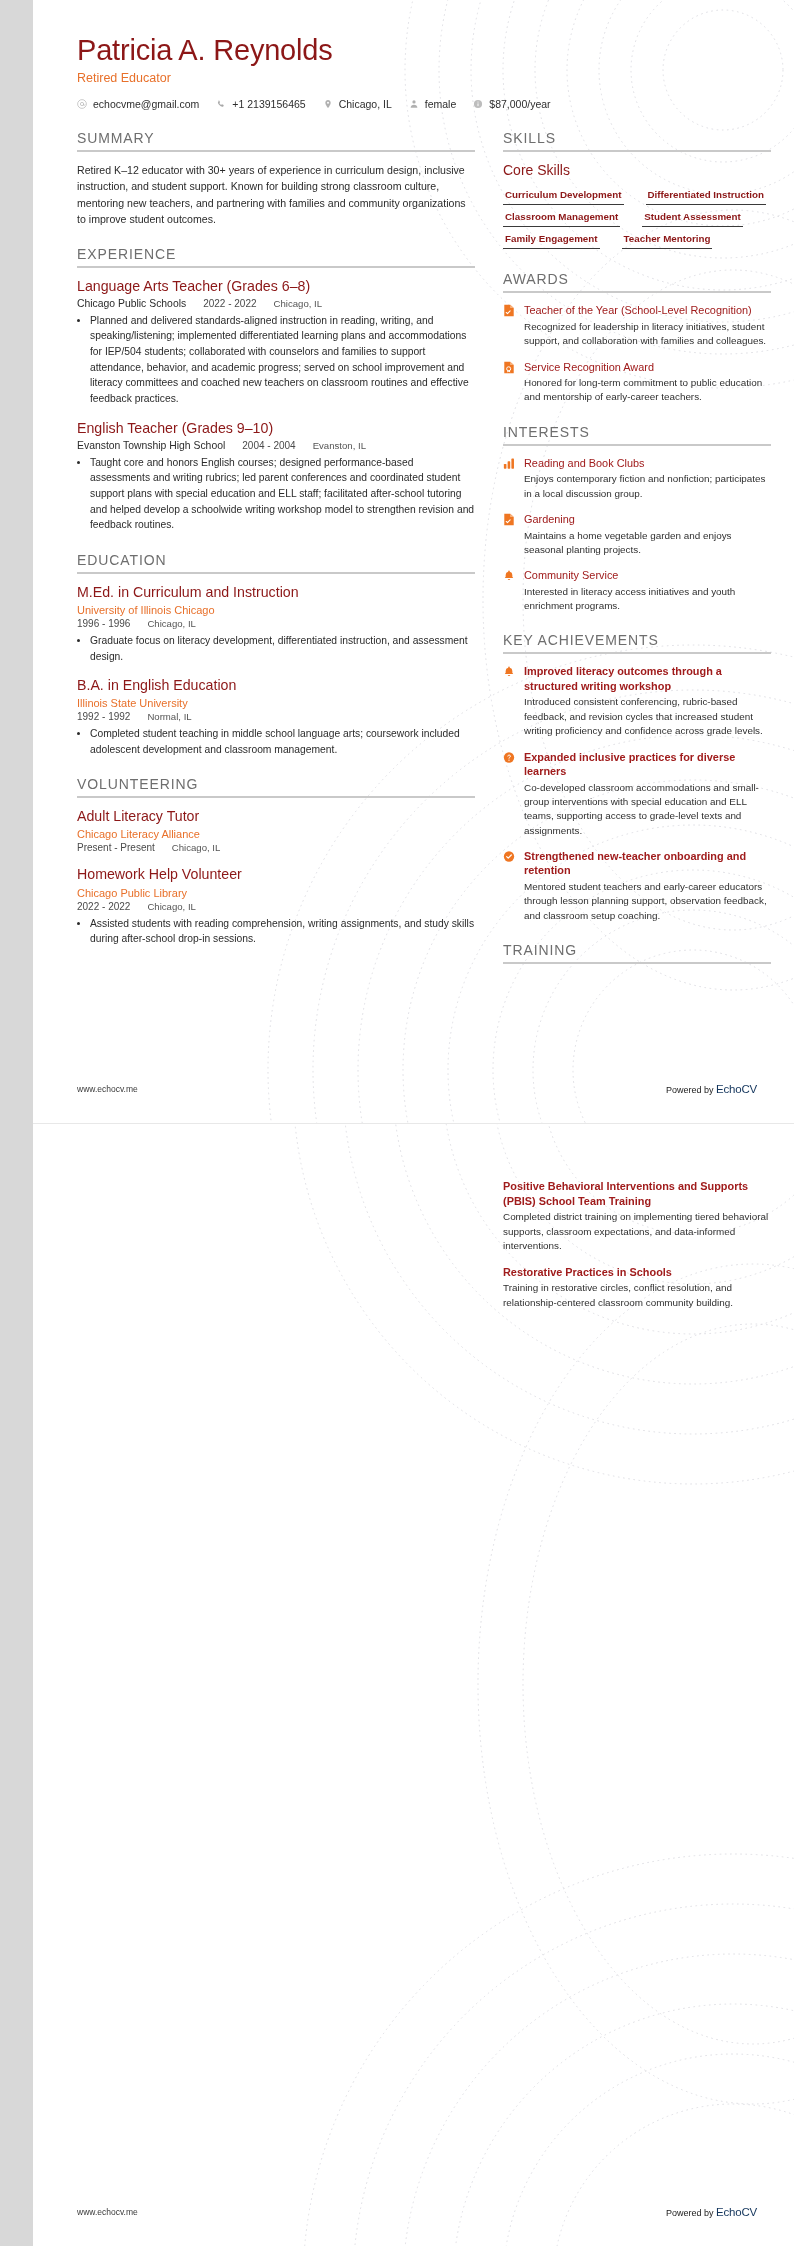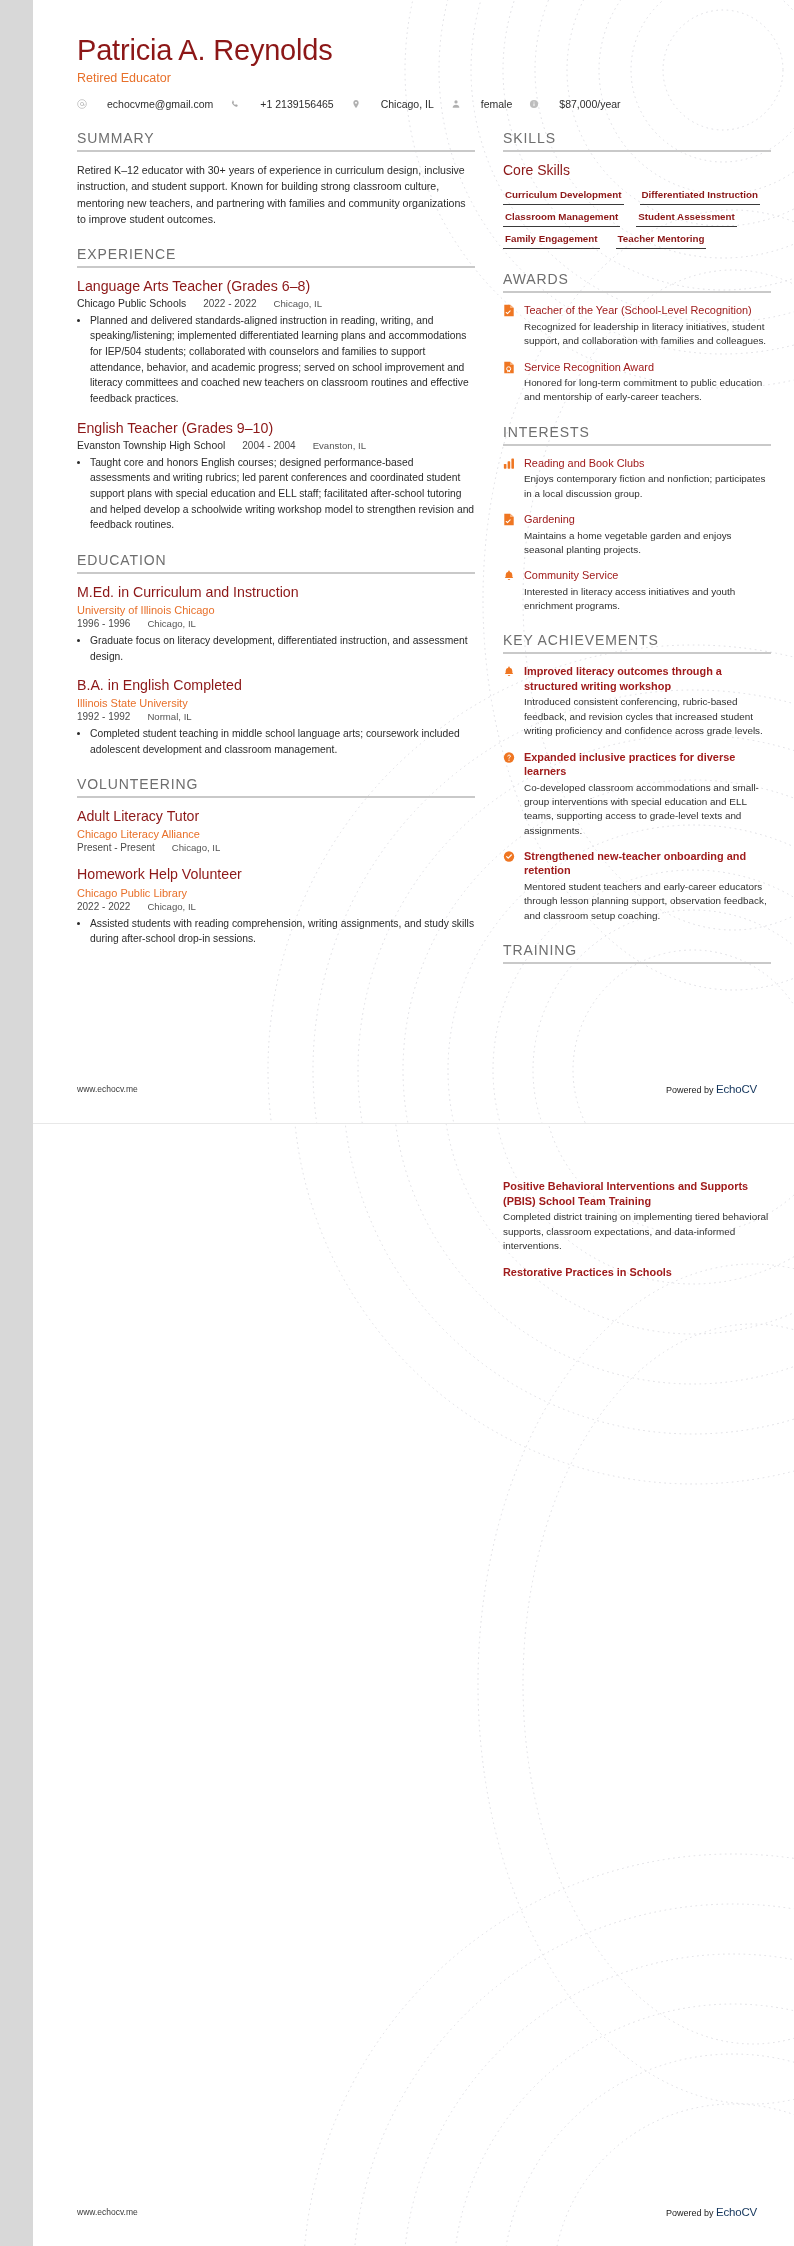--- a/index.html
+++ b/index.html
@@ -55,21 +55,21 @@
     display: flex;
     flex-wrap: wrap;
     align-items: center;
     gap: 0;
     font-size: 10.5px;
     color: #2e2e2e;
   }
   .contact-item {
     display: inline-flex;
     align-items: center;
-    gap: 20px;
+    gap: 6px;
     margin-right: 17px;
     white-space: nowrap;
   }
   .contact-item svg { display: block; }
 
   
   .cols {
     display: flex;
     gap: 28px;
     margin-top: 20px;
@@ -137,21 +137,21 @@
   
   .skills-group-title {
     font-size: 14px;
     color: #8c1717;
     margin: 0 0 8px 0;
     font-weight: 400;
   }
   .skill-tags {
     display: flex;
     flex-wrap: wrap;
-    gap: 0 16px;
+    gap: 0 22px;
   }
   .skill-tag {
     font-size: 9.8px;
     font-weight: bold;
     color: #8c1717;
     border-bottom: 1px solid #3a3a3a;
     padding: 3px 2px 4px 2px;
     margin-bottom: 3px;
     white-space: nowrap;
   }
@@ -366,21 +366,21 @@
               <div class="entry-meta">
                 <span class="dates">1996 - 1996</span>
                 <span class="loc">Chicago, IL</span>
               </div>
               <ul class="bullets">
                 <li>Graduate focus on literacy development, differentiated instruction, and assessment design.</li>
               </ul>
             </div>
 
             <div class="entry">
-              <div class="entry-title">B.A. in English Completed</div>
+              <div class="entry-title">B.A. in English Education</div>
               <div class="entry-sub">Illinois State University</div>
               <div class="entry-meta">
                 <span class="dates">1992 - 1992</span>
                 <span class="loc">Normal, IL</span>
               </div>
               <ul class="bullets">
                 <li>Completed student teaching in middle school language arts; coursework included adolescent development and classroom management.</li>
               </ul>
             </div>
           </div>
@@ -592,20 +592,21 @@
       </g>
     </svg>
 
     <div class="page2-right">
       <div class="tr-entry">
         <div class="tr-title">Positive Behavioral Interventions and Supports (PBIS) School Team Training</div>
         <div class="tr-desc">Completed district training on implementing tiered behavioral supports, classroom expectations, and data-informed interventions.</div>
       </div>
       <div class="tr-entry">
         <div class="tr-title">Restorative Practices in Schools</div>
+        <div class="tr-desc">Training in restorative circles, conflict resolution, and relationship-centered classroom community building.</div>
       </div>
     </div>
 
     <div class="page-footer">
       <span class="footer-url">www.echocv.me</span>
       <span class="footer-brand">
         <span>Powered by </span><span class="bm">EchoCV</span>
       </span>
     </div>
   </div>

